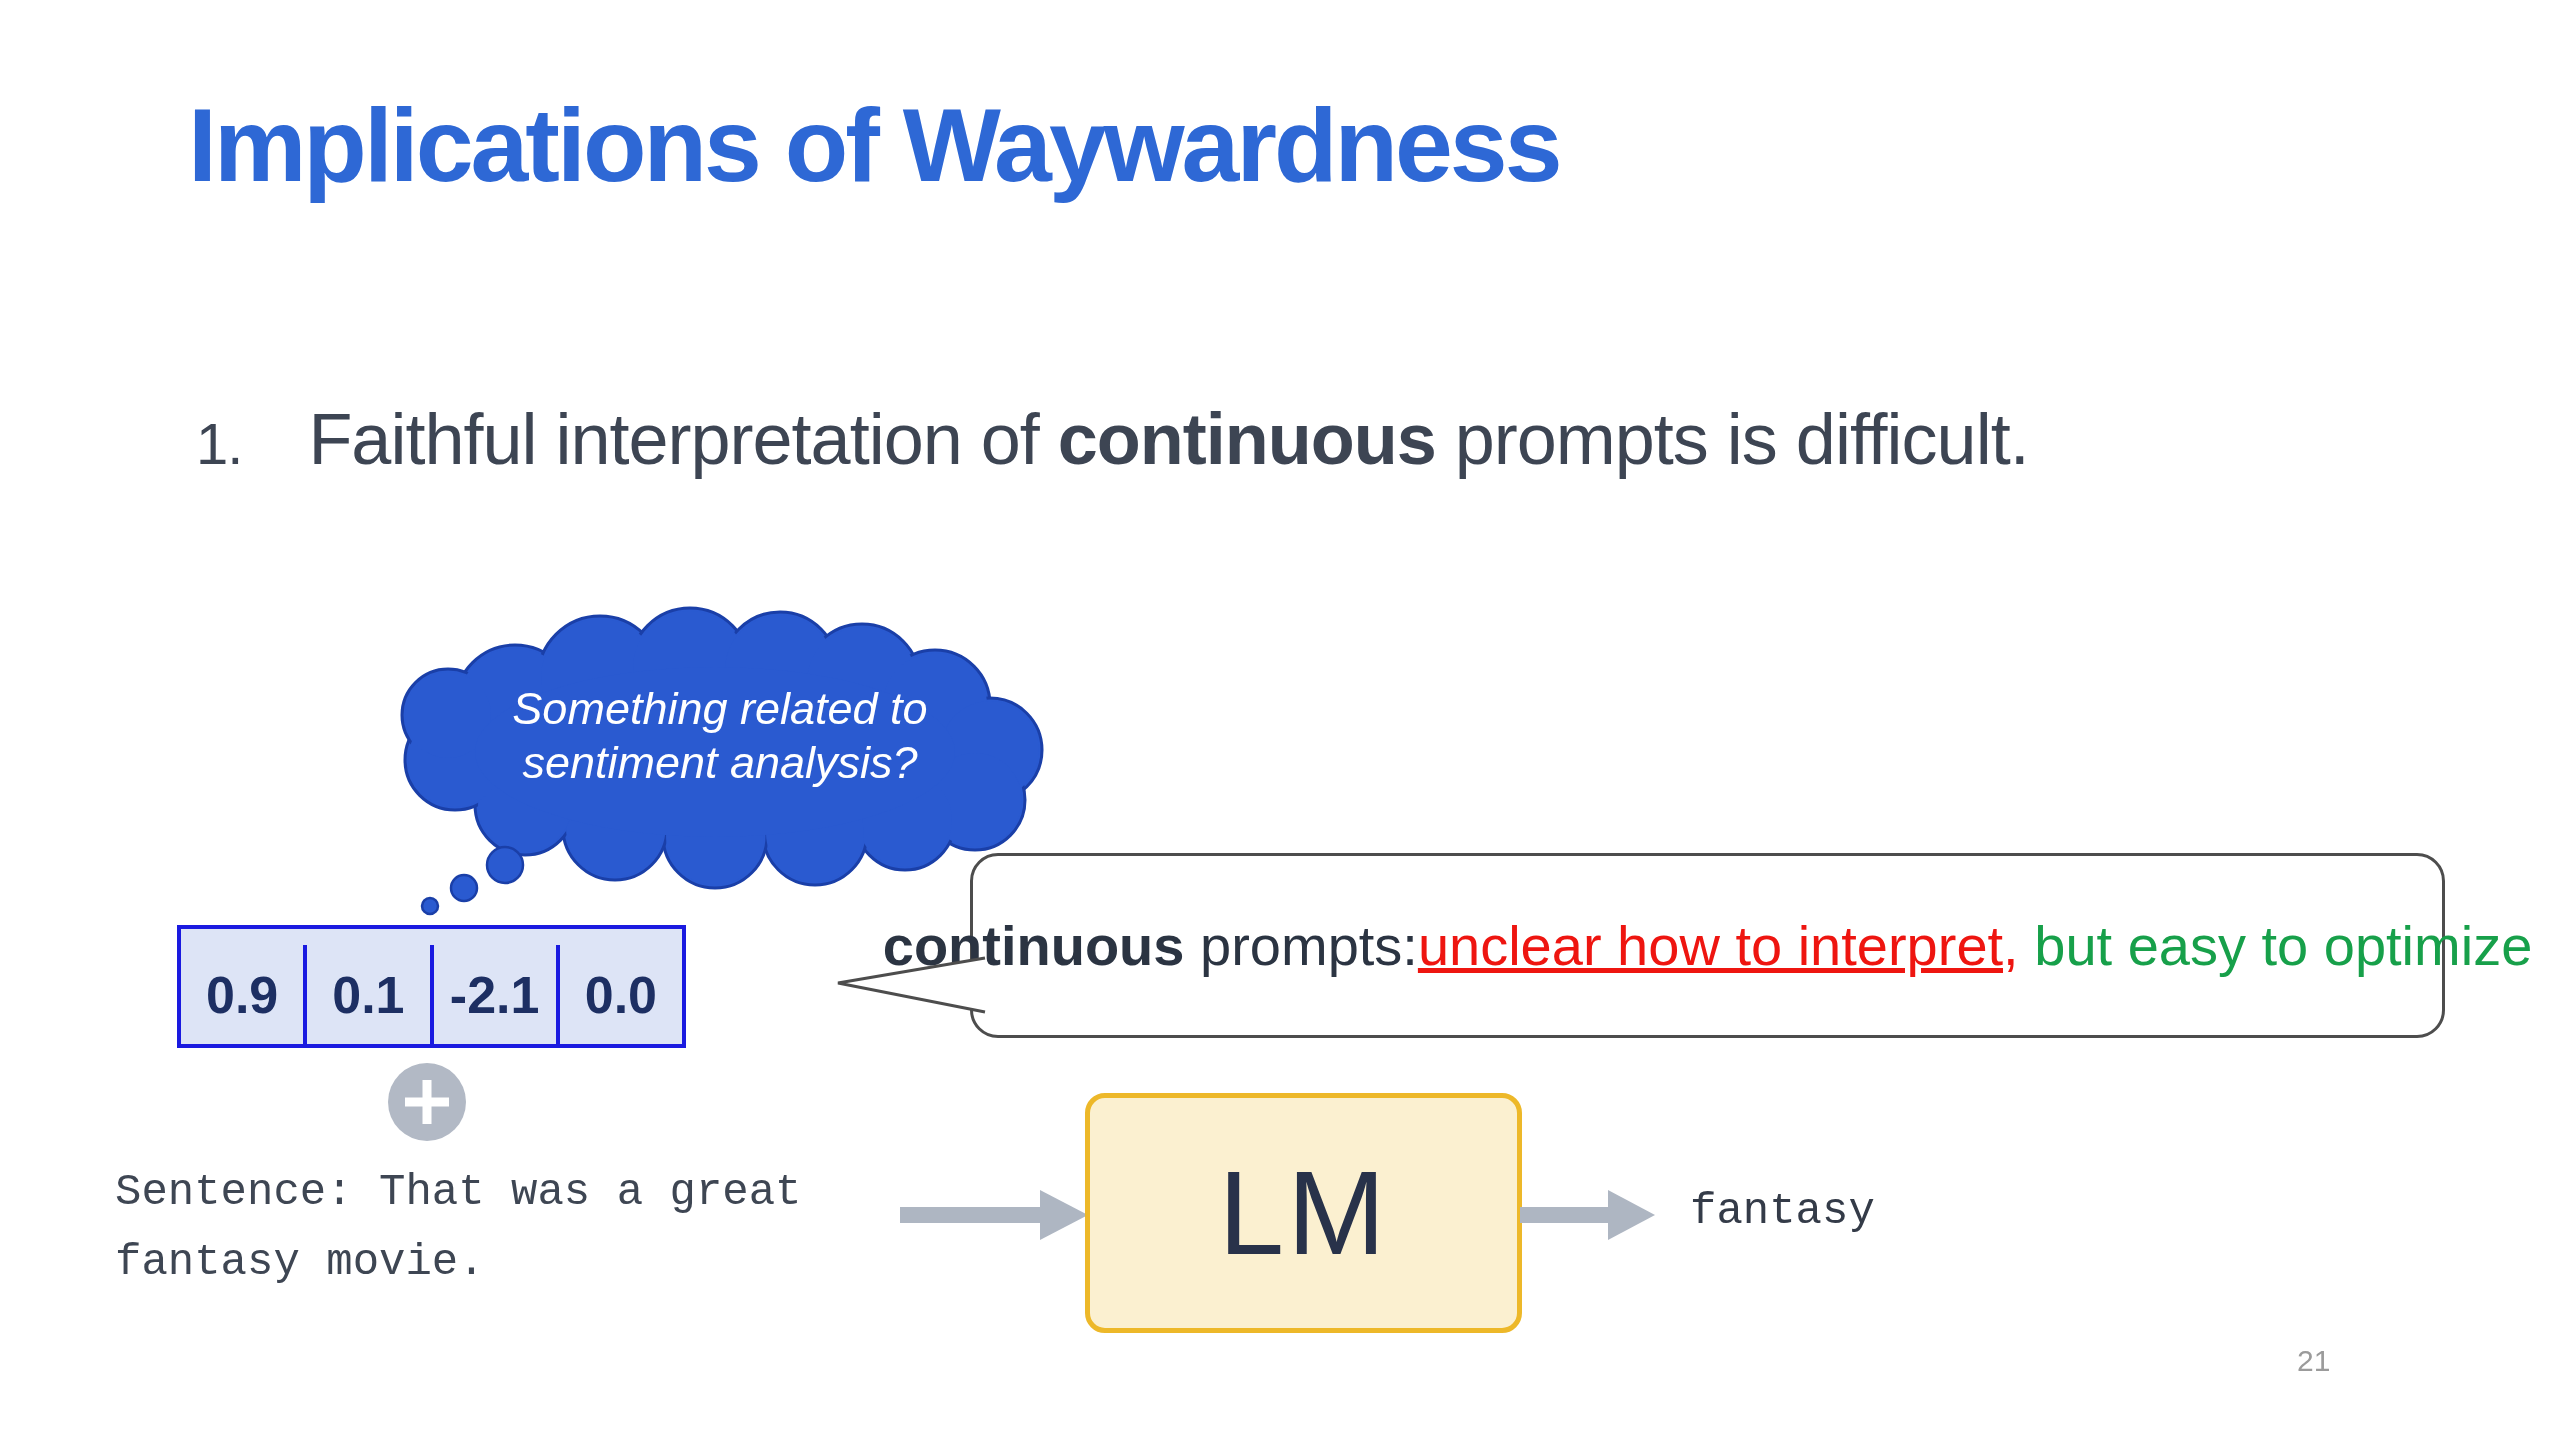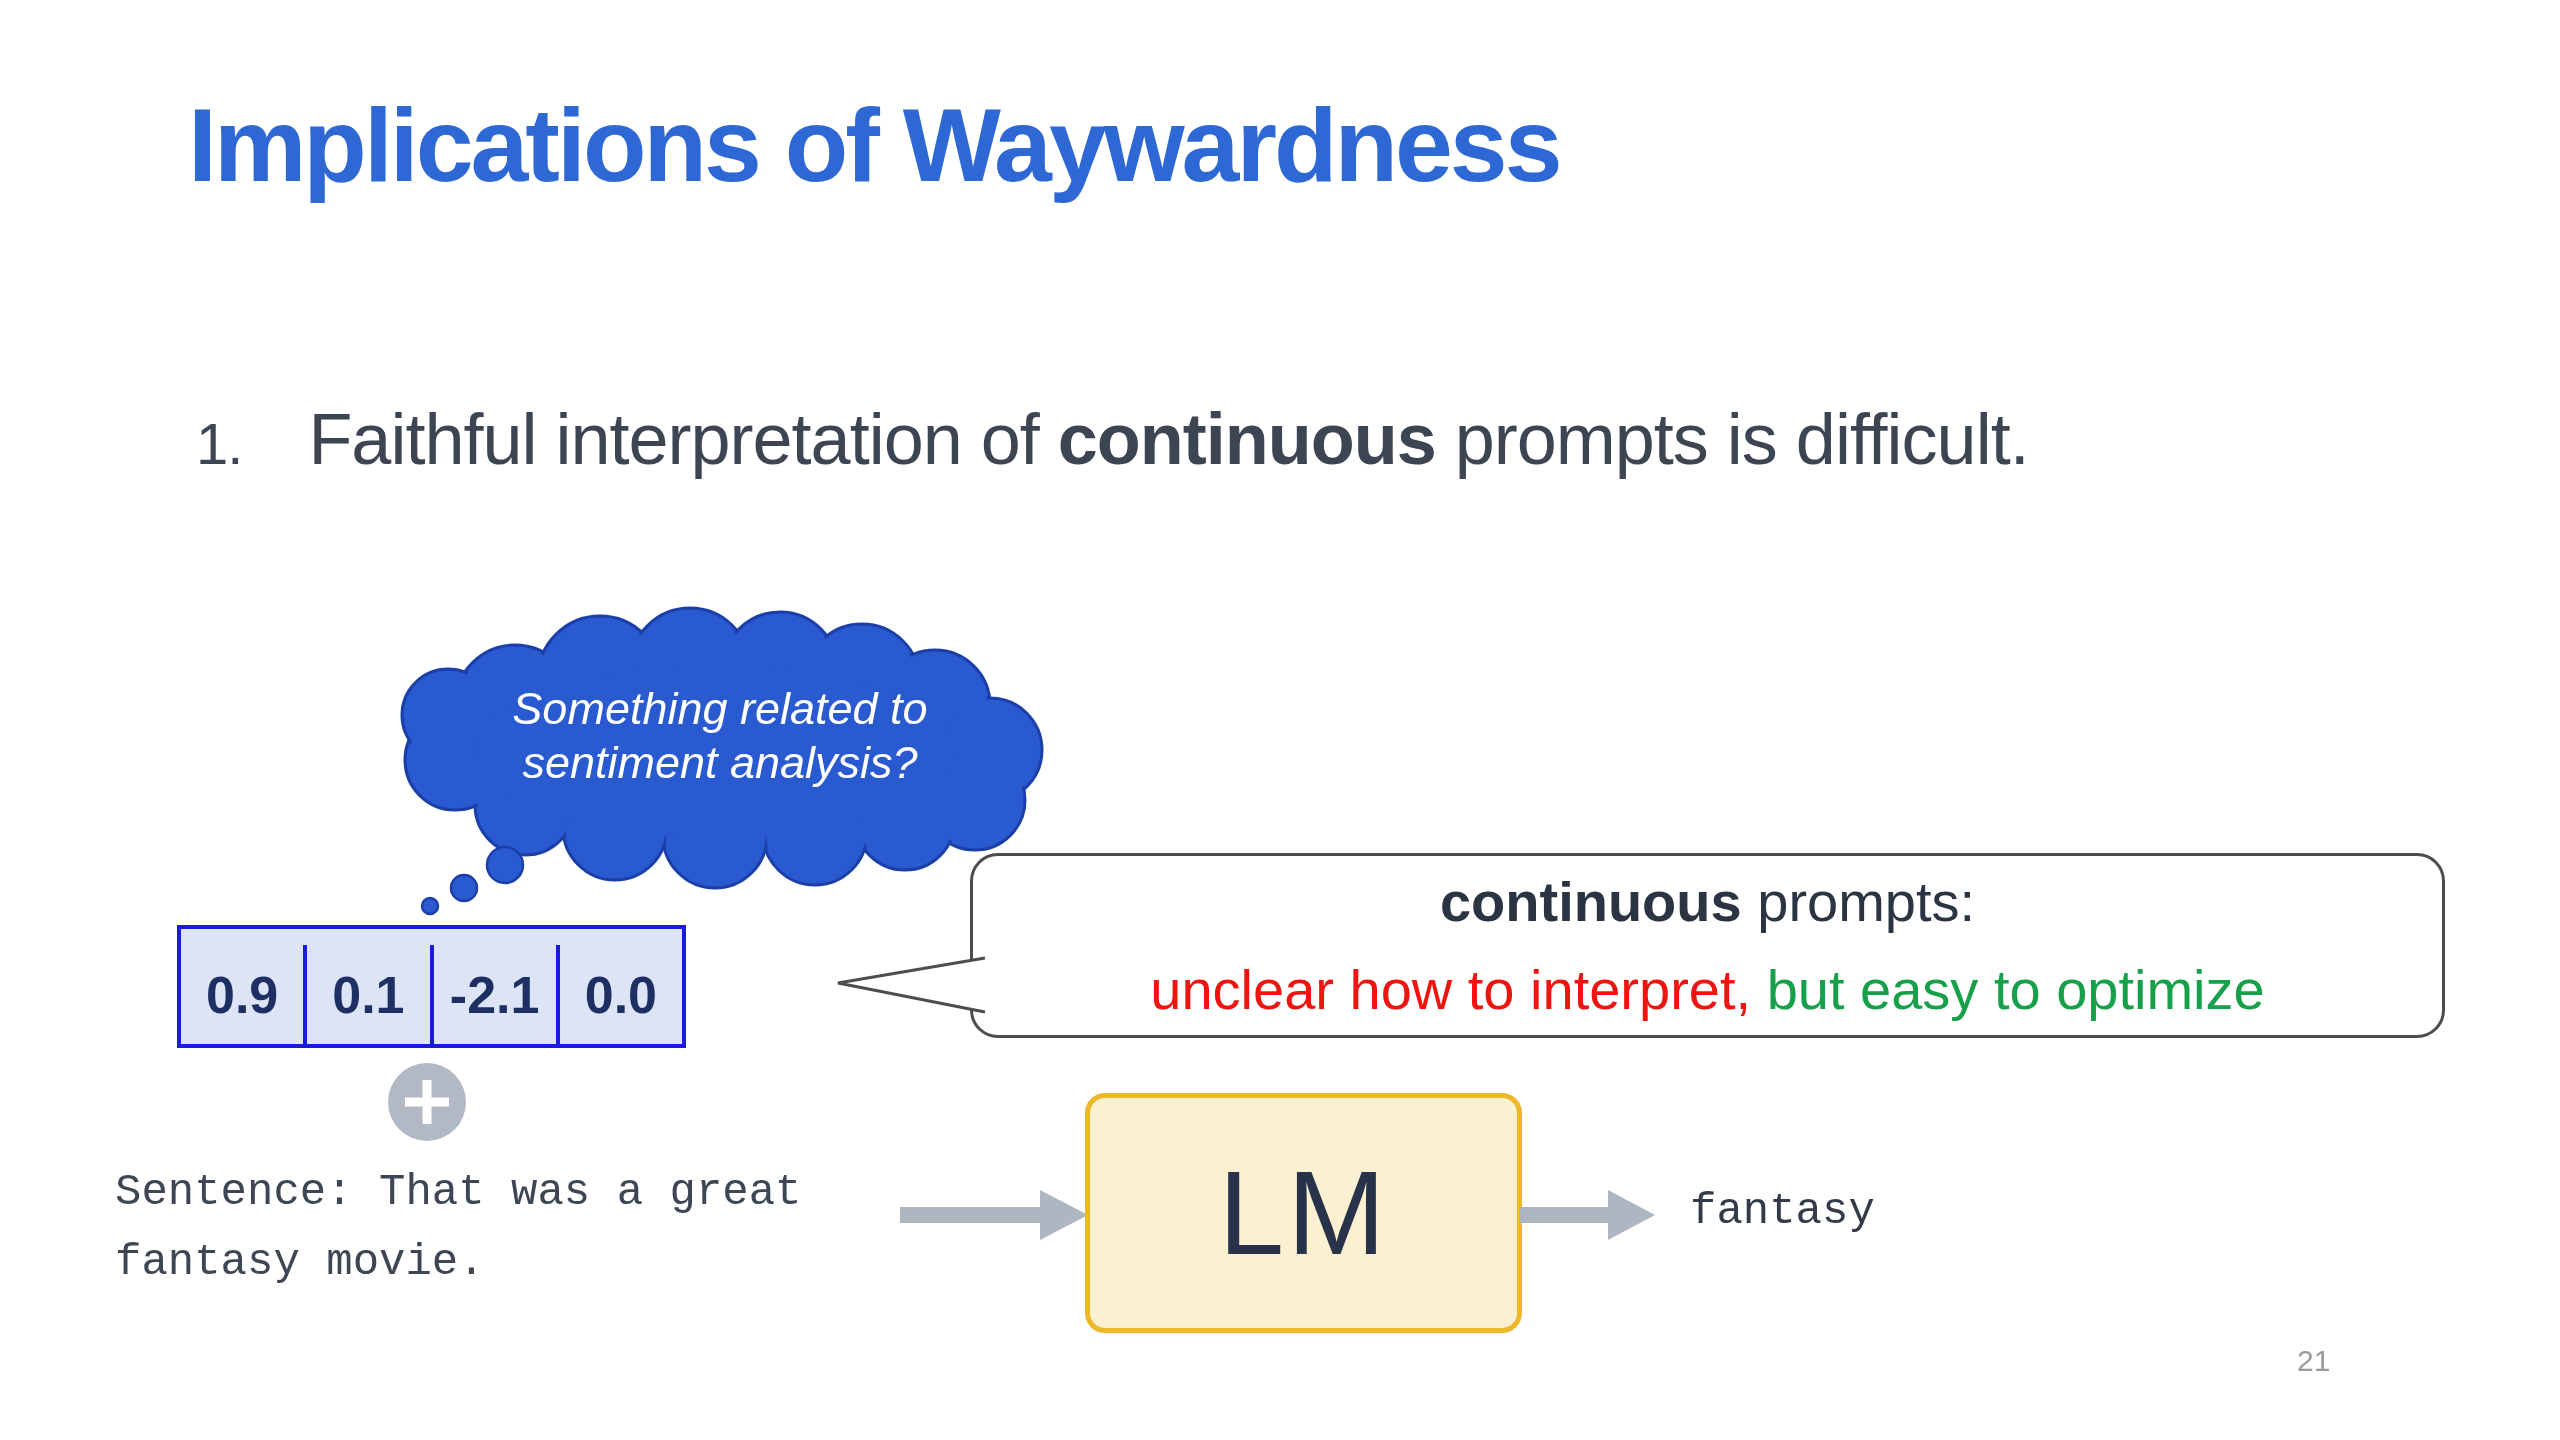--- a/index.html
+++ b/index.html
@@ -49,26 +49,26 @@
   .plus{position:absolute;left:388px;top:1063px;width:78px;height:78px;
         border-radius:50%;background:var(--plus-gray,#b2b9c5);}
   .plus svg{position:absolute;left:0;top:0;}
 
   .sentence{position:absolute;left:115px;top:1157px;
             font-family:"Liberation Mono",monospace;font-size:44px;
             line-height:70px;color:var(--mono-text,#3e4653);white-space:pre;}
 
   .callout{position:absolute;left:970px;top:853px;width:1475px;height:185px;
            border:3px solid var(--callout-border,#4d4d4d);border-radius:28px;
-           background:#fff;display:flex;flex-direction:column;
+           background:#fff;display:flex;
            align-items:center;justify-content:center;}
   .callout .line{line-height:88px;font-size:56px;white-space:nowrap;
                  color:#2b3442;text-align:center;}
   .callout .line .b{font-weight:bold;}
-  .callout .red{color:var(--red,#ee1510);}
+  .callout .red{color:var(--red,#ee1510);text-decoration:underline;}
   .callout .green{color:var(--green,#17a04a);}
   .callout-tail{position:absolute;left:825px;top:948px;width:165px;height:75px;
                 z-index:3;}
 
   .arrow{position:absolute;}
   .lm-box{position:absolute;left:1085px;top:1093px;width:437px;height:240px;
           background:var(--lm-fill,#fbf0d0);border:5px solid var(--lm-border,#edb829);
           border-radius:20px;display:flex;align-items:center;justify-content:center;}
   .lm-box .lm{font-size:118px;color:#28324a;letter-spacing:3px;}
 

